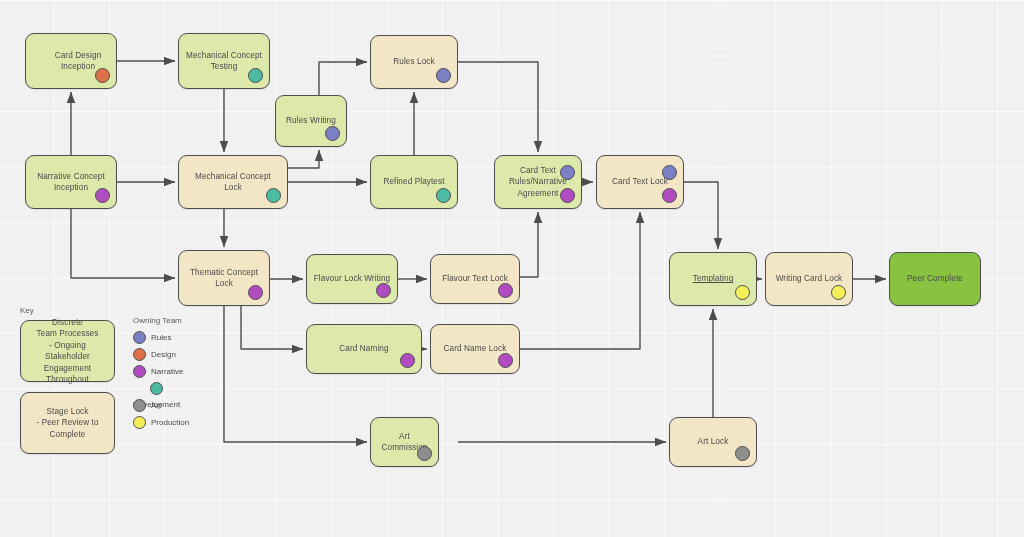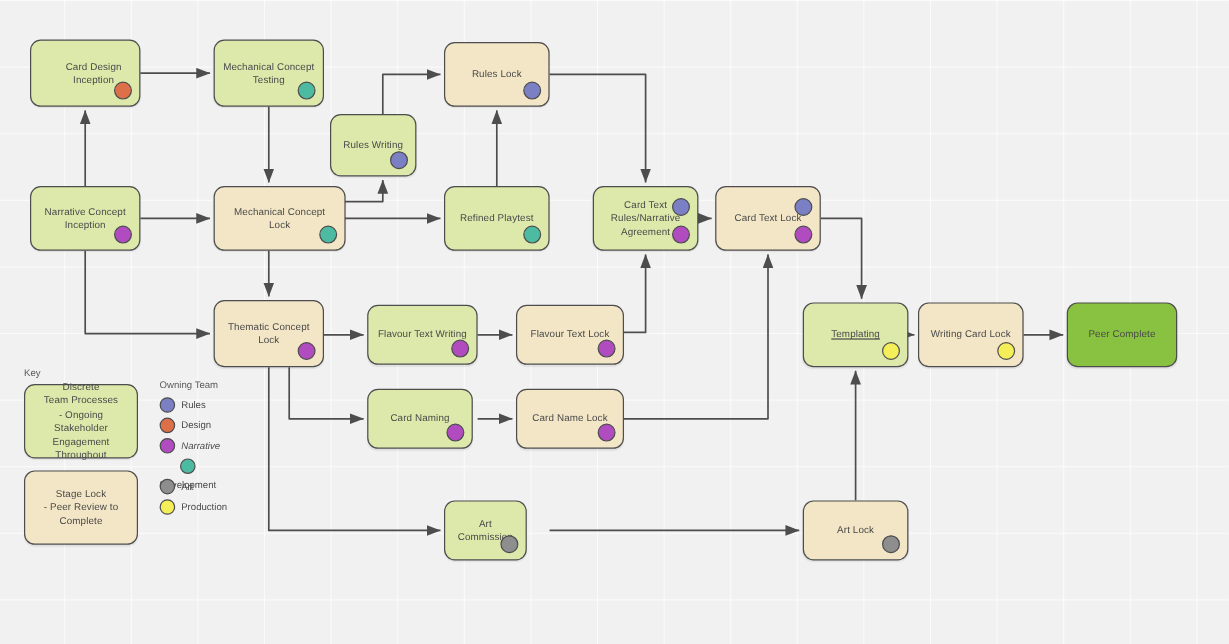--- a/index.html
+++ b/index.html
@@ -153,39 +153,39 @@
     <div class="node lock" style="left: 596px; top: 155px; width: 88px; height: 54px;">
       <span>Card Text Lock</span>
       <span class="dot pair-top" style="background: rgb(123, 127, 196);"></span>
       <span class="dot pair-bottom" style="background: rgb(177, 76, 192);"></span>
     </div>
     <div class="node lock" style="left: 178px; top: 250px; width: 92px; height: 56px;">
       <span>Thematic Concept Lock</span>
       <span class="dot d1" style="background: rgb(177, 76, 192);"></span>
     </div>
     <div class="node process" style="left: 306px; top: 254px; width: 92px; height: 50px;">
-      <span>Flavour Text Writing</span>
+      <span>Flavour Lock Writing</span>
       <span class="dot d1" style="background: rgb(177, 76, 192);"></span>
     </div>
     <div class="node lock" style="left: 430px; top: 254px; width: 90px; height: 50px;">
       <span>Flavour Text Lock</span>
       <span class="dot d1" style="background: rgb(177, 76, 192);"></span>
     </div>
     <div class="node process" style="left: 669px; top: 252px; width: 88px; height: 54px; text-decoration: underline;">
       <span>Templating</span>
       <span class="dot d1" style="background: rgb(244, 238, 89);"></span>
     </div>
     <div class="node lock" style="left: 765px; top: 252px; width: 88px; height: 54px;">
       <span>Writing Card Lock</span>
       <span class="dot d1" style="background: rgb(244, 238, 89);"></span>
     </div>
     <div class="node complete" style="left: 889px; top: 252px; width: 92px; height: 54px;">
       <span>Peer Complete</span>
     </div>
-    <div class="node process" style="left: 306px; top: 324px; width: 88px; height: 50px;">
+    <div class="node process" style="left: 306px; top: 324px; width: 116px; height: 50px;">
       <span>Card Naming</span>
       <span class="dot d1" style="background: rgb(177, 76, 192);"></span>
     </div>
     <div class="node lock" style="left: 430px; top: 324px; width: 90px; height: 50px;">
       <span>Card Name Lock</span>
       <span class="dot d1" style="background: rgb(177, 76, 192);"></span>
     </div>
     <div class="node process" style="left: 370px; top: 417px; width: 69px; height: 50px;">
       <span>Art Commission</span>
       <span class="dot d1" style="background: rgb(142, 142, 142);"></span>
@@ -215,21 +215,21 @@
 <div id="team-title">Owning Team</div>
 <div id="team-legend">
     <div class="team-row" style="top: 331px;">
       <span class="team-swatch" style="background: rgb(123, 127, 196);"></span>
       <span>Rules</span>
     </div>
     <div class="team-row" style="top: 348px;">
       <span class="team-swatch" style="background: rgb(222, 112, 73);"></span>
       <span>Design</span>
     </div>
-    <div class="team-row" style="top: 365px; font-style: italic;">
+    <div class="team-row" style="top: 365px;">
       <span class="team-swatch" style="background: rgb(177, 76, 192);"></span>
       <span>Narrative</span>
     </div>
     <div class="team-row" style="top: 382px; flex-direction: column;">
       <span class="team-swatch" style="background: rgb(77, 187, 161);"></span>
       <span>Development</span>
     </div>
     <div class="team-row" style="top: 399px;">
       <span class="team-swatch" style="background: rgb(142, 142, 142);"></span>
       <span>Art</span>

